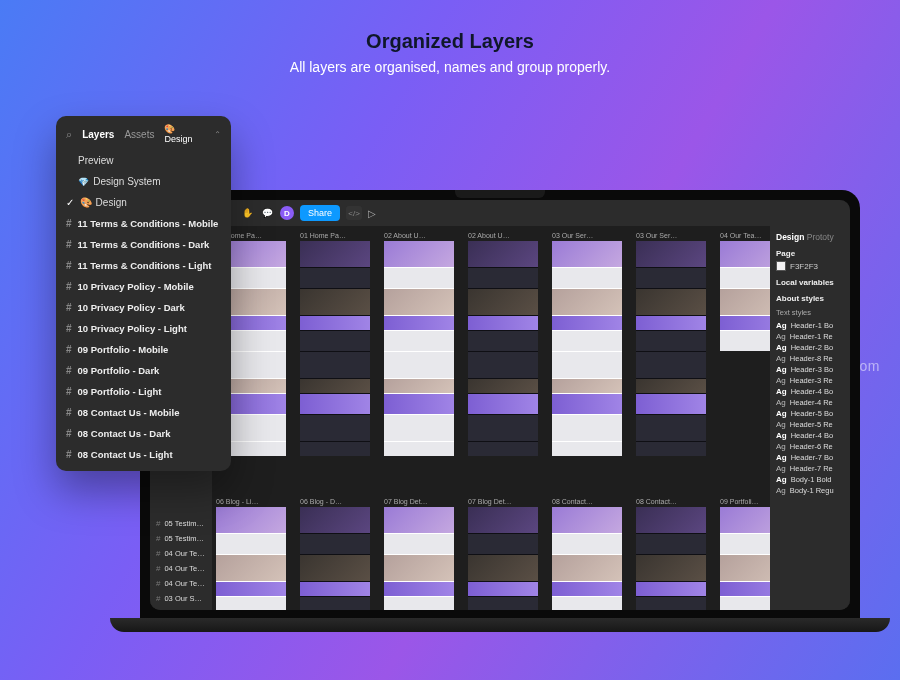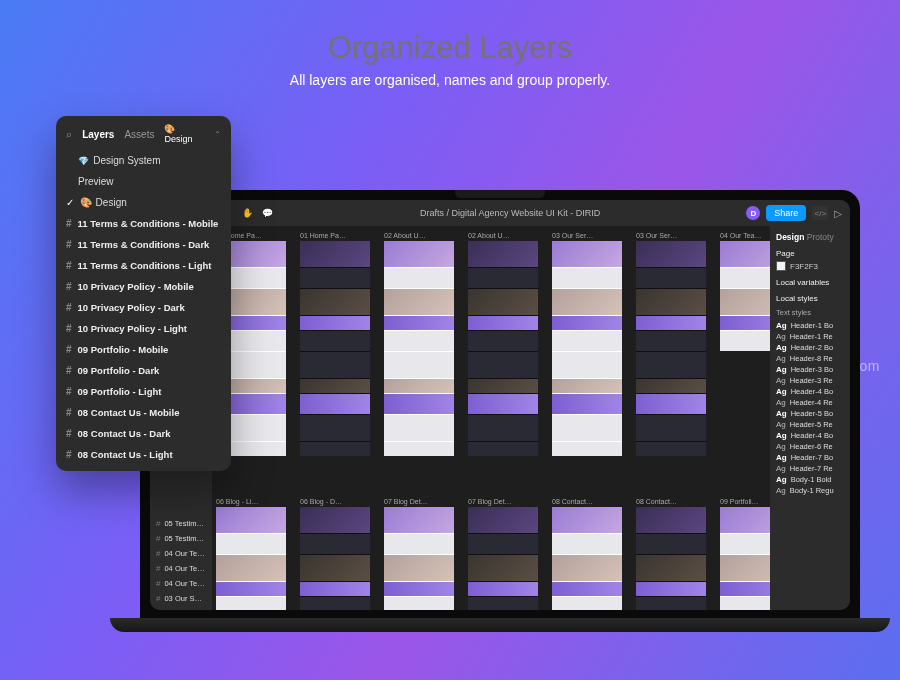--- a/index.html
+++ b/index.html
@@ -5,23 +5,23 @@
     * { margin: 0; padding: 0; box-sizing: border-box; }
     body {
       width: 900px; height: 680px;
       background: linear-gradient(120deg, #4a7bf5 0%, #7a5ef5 35%, #9b56e8 60%, #5b6ef0 100%);
       font-family: -apple-system, BlinkMacSystemFont, "Segoe UI", sans-serif;
       overflow: hidden;
       position: relative;
     }
     .hero-title {
       text-align: center;
-      color: #737373;
-      font-size: 31px;
-      font-weight: 400;
+      color: #0f172a;
+      font-size: 20px;
+      font-weight: 700;
       padding-top: 30px;
     }
     .hero-sub {
       text-align: center;
       color: #fff;
       font-size: 14px;
       font-weight: 400;
       margin-top: 6px;
     }
     .watermark {
@@ -176,21 +176,21 @@
     .ab-img { background: linear-gradient(135deg, #b5a19c, #d4c2b8); }
     .ab-img.dk { background: linear-gradient(135deg, #3a3530, #5a4f45); }
     .fig-right-panel {
       width: 80px; background: #2c2c2c;
       font-size: 8px; color: #ccc;
       padding: 6px;
       display: flex; flex-direction: column; gap: 3px;
     }
     .frp-tabs { font-size: 8.5px; color: #fff; font-weight: 600; }
     .frp-tabs .sub { color: #888; font-weight: 400; }
-    .frp-section { font-size: 8px; font-weight: 400; padding-top: 4px; color: #eee; }
+    .frp-section { font-size: 8px; font-weight: 700; padding-top: 4px; color: #eee; }
     .frp-color { display: flex; gap: 4px; align-items: center; }
     .frp-swatch { width: 10px; height: 10px; background: #f3f2f3; border: 1px solid #555; }
     .frp-style { display: flex; gap: 4px; align-items: center; padding: 1px 0; font-size: 7.5px; color: #ddd; }
     .frp-ag { font-weight: 700; font-size: 8px; color: #fff; }
     .frp-ag.thin { font-weight: 400; color: #bbb; }
   </style>
 </head>
 <body>
 
 <div class="hero-title">Organized Layers</div>
@@ -201,22 +201,22 @@
 <div class="layers-panel">
   <div class="lp-top">
     <span class="lp-search">⌕</span>
     <div class="lp-tabs">
       <span class="lp-tab active">Layers</span>
       <span class="lp-tab">Assets</span>
     </div>
     <span class="lp-chip">🎨 Design</span>
     <span style="color:#888;font-size:8px;">⌃</span>
   </div>
+  <div class="lp-page">Preview</div>
   <div class="lp-page diamond">Design System</div>
-  <div class="lp-page">Preview</div>
   <div class="lp-page check">🎨 Design</div>
   <div id="lp-layer-list">
       <div class="lp-layer">
         <span class="lp-frame">#</span>
         <span>11 Terms &amp; Conditions - Mobile</span>
       </div>
       <div class="lp-layer">
         <span class="lp-frame">#</span>
         <span>11 Terms &amp; Conditions - Dark</span>
       </div>
@@ -269,21 +269,20 @@
 
     <div class="fig-header">
       <div class="fig-tools">
         <span class="fig-tool">▸</span>
         <span class="fig-tool">▭</span>
         <span class="fig-tool">✎</span>
         <span class="fig-tool">T</span>
         <span class="fig-tool">✋</span>
         <span class="fig-tool">💬</span>
       </div>
-      <div class="fig-center">Drafts  /  Digital Agency Website UI Kit - DIRID</div>
       <div class="fig-right">
         <span class="fig-avatar">D</span>
         <span class="fig-share">Share</span>
         <span class="fig-dev">&lt;/&gt;</span>
         <span class="fig-play">▷</span>
       </div>
     </div>
     <div class="fig-body">
 
       <div class="fig-left">
@@ -498,21 +497,21 @@
         <div class="frp-tabs">
           <span>Design</span>
           <span class="sub">Prototy</span>
         </div>
         <div class="frp-section">Page</div>
         <div class="frp-color">
           <span class="frp-swatch"></span>
           <span>F3F2F3</span>
         </div>
         <div class="frp-section">Local variables</div>
-        <div class="frp-section">Local styles</div>
+        <div class="frp-section">About styles</div>
         <div style="font-size:7.5px;color:#aaa;padding-top:2px;">Text styles</div>
         <div id="frp-styles">
             <div class="frp-style">
               <span class="frp-ag">Ag</span>
               <span>Header-1 Bo</span>
             </div>
             <div class="frp-style">
               <span class="frp-ag thin">Ag</span>
               <span>Header-1 Re</span>
             </div>

